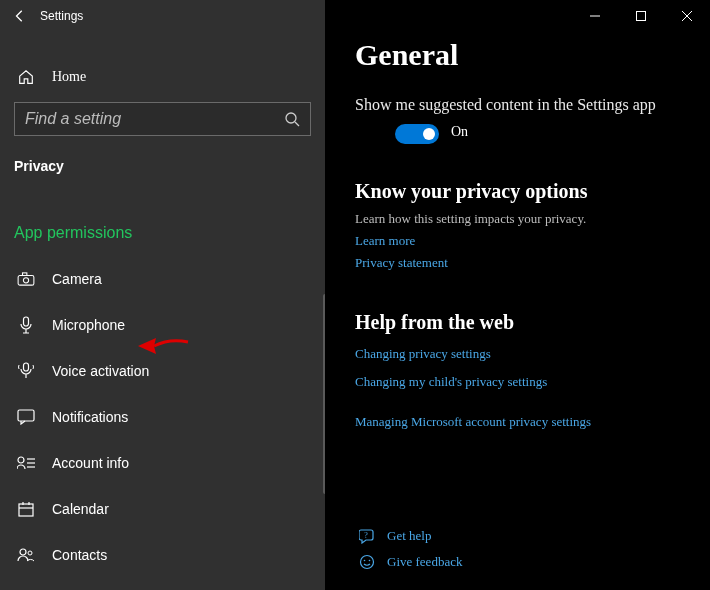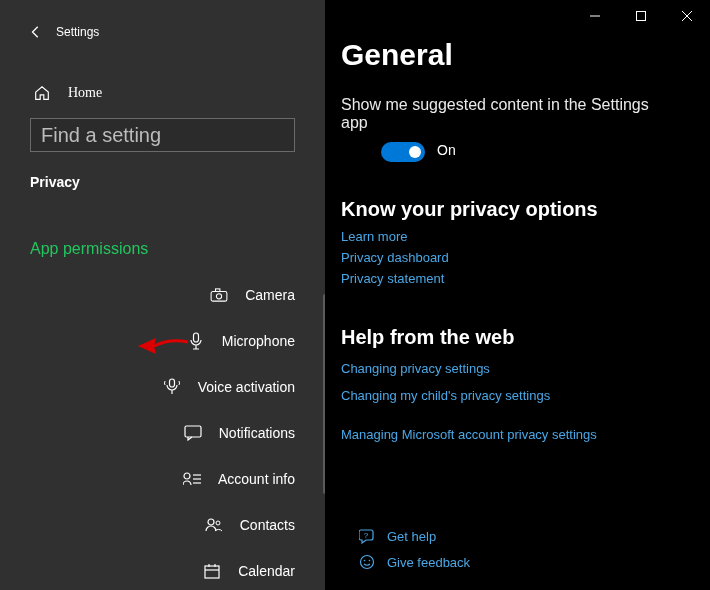--- a/index.html
+++ b/index.html
@@ -1,39 +1,39 @@
 <!DOCTYPE html>
 <html><head>
 <meta charset="utf-8">
 <style>
   * { box-sizing: border-box; margin: 0; padding: 0; }
   html, body { width: 710px; height: 590px; overflow: hidden; font-family: "Segoe UI", Arial, sans-serif; background: #000; color: #fff; }
   .window { display: flex; width: 100%; height: 100%; }
-  .sidebar { width: 325px; height: 100%; background: #303030; padding: 16px; position: relative; }
+  .sidebar { width: 325px; height: 100%; background: #303030; padding: 0; position: relative; }
   .titlebar { height: 32px; display: flex; align-items: center; position: relative; }
   .titlebar .back { width: 40px; display:flex; align-items:center; justify-content:center; height:32px; cursor:pointer;}
   .titlebar .title { font-size: 12px; color:#fff; }
   .main { flex: 1; background: #000; height: 100%; padding: 0; position: relative; }
   .winctrls { position:absolute; right:0; top:0; display:flex; }
   .winctrls div { width:46px; height:32px; display:flex; align-items:center; justify-content:center; cursor:pointer;}
   .winctrls svg { stroke:#fff; }
   .home-row { display:flex; align-items:center; padding: 14px 14px 6px 14px; margin-top:22px; cursor:pointer;font-family:Liberation Serif, serif;}
   .home-row .icon { width:24px; display:flex; justify-content:center;}
   .home-row .label { margin-left:14px; font-size:14px; }
   .search-row { padding: 10px 14px 0 14px; }
   .search { width:100%; height:34px; background:#2b2b2b; border:1px solid #6a6a6a; display:flex; align-items:center; padding:0 10px; }
-  .search input { flex:1; background:transparent; border:none; outline:none; color:#eab308; font-size:20px;}
+  .search input { flex:1; background:transparent; border:none; outline:none; color:#eab308; font-size:16px;font-style:italic;}
   .search input::placeholder { color:#bcbcbc; }
   .category { padding: 22px 14px 6px 14px; font-size:14px; font-weight:600;}
   .section-label { padding: 44px 14px 8px 14px; font-size:16px; color:#22c55e;}
-  .nav-list { display:flex; flex-direction:column; margin-top:6px;align-items:flex-end;}
+  .nav-list { display:flex; flex-direction:column; margin-top:6px;}
   .nav-item { display:flex; align-items:center; height:46px; padding: 0 14px; cursor:pointer; position:relative;}
   .nav-item .icon { width:24px; display:flex; justify-content:center; align-items:center; }
   .nav-item .label { margin-left:14px; font-size:14px; }
-  .main-inner { padding: 38px 34px 0 16px; height:100%; position:relative;}
+  .main-inner { padding: 38px 34px 0 30px; height:100%; position:relative;font-family:Liberation Serif, serif;}
   h1 { font-size:30px; font-weight:600; margin-bottom:24px;}
   .setting-caption { font-size:16px; color:#eaeaea; margin-bottom:10px;}
   .toggle-row { display:flex; align-items:flex-start; gap:12px; margin-bottom:36px;margin-left:40px;}
   .toggle { width:44px; height:20px; border-radius:10px; background:#0078d7; position:relative; cursor:pointer;}
   .toggle .knob { width:12px; height:12px; border-radius:50%; background:#fff; position:absolute; right:4px; top:4px;}
   .toggle-label { font-size:14px;}
   h2 { font-size:20px; font-weight:600; margin-bottom:8px;}
   .desc { font-size:13px; color:#bdbdbd; margin-bottom:6px;}
   .link { display:block; color:#4aa7e6; font-size:13px; margin-top:6px; cursor:pointer;}
   .footer-links { position:absolute; bottom:20px; left:34px; display:flex; flex-direction:column; gap:10px;}
@@ -125,39 +125,39 @@
               <path d="M0 13 a4 4 0 0 1 8 0" stroke="#fff" stroke-width="1.2" fill="none"></path>
               <line x1="10" y1="3" x2="18" y2="3" stroke="#fff" stroke-width="1.2"></line>
               <line x1="10" y1="7" x2="18" y2="7" stroke="#fff" stroke-width="1.2"></line>
               <line x1="10" y1="11" x2="18" y2="11" stroke="#fff" stroke-width="1.2"></line>
             </svg>
           </span>
         <span class="label">Account info</span>
       </div>
       <div class="nav-item">
         <span class="icon">
+            <svg width="16" height="16" viewBox="0 0 16 16">
+              <rect x="1" y="3" width="14" height="12" stroke="#fff" stroke-width="1.2" fill="none"></rect>
+              <line x1="1" y1="7" x2="15" y2="7" stroke="#fff" stroke-width="1.2"></line>
+              <line x1="5" y1="1" x2="5" y2="4" stroke="#fff" stroke-width="1.2"></line>
+              <line x1="11" y1="1" x2="11" y2="4" stroke="#fff" stroke-width="1.2"></line>
+            </svg>
+          </span>
+        <span class="label">Calendar</span>
+      </div>
+      <div class="nav-item">
+        <span class="icon">
             <svg width="18" height="14" viewBox="0 0 18 14">
               <circle cx="6" cy="4" r="3" stroke="#fff" stroke-width="1.2" fill="none"></circle>
               <path d="M1 13 a5 5 0 0 1 10 0" stroke="#fff" stroke-width="1.2" fill="none"></path>
               <circle cx="13" cy="5" r="2" stroke="#fff" stroke-width="1" fill="none"></circle>
               <path d="M10 13 a4 3 0 0 1 7 0" stroke="#fff" stroke-width="1" fill="none"></path>
             </svg>
           </span>
         <span class="label">Contacts</span>
-      </div>
-      <div class="nav-item">
-        <span class="icon">
-            <svg width="16" height="16" viewBox="0 0 16 16">
-              <rect x="1" y="3" width="14" height="12" stroke="#fff" stroke-width="1.2" fill="none"></rect>
-              <line x1="1" y1="7" x2="15" y2="7" stroke="#fff" stroke-width="1.2"></line>
-              <line x1="5" y1="1" x2="5" y2="4" stroke="#fff" stroke-width="1.2"></line>
-              <line x1="11" y1="1" x2="11" y2="4" stroke="#fff" stroke-width="1.2"></line>
-            </svg>
-          </span>
-        <span class="label">Calendar</span>
       </div>
     </div>
 
     <div class="scroll-hint"></div>
 
     <svg class="arrow-annot" width="54" height="24" viewBox="0 0 54 24">
       <defs></defs>
       <path d="M52 8 Q34 4 18 12" stroke="#d00" stroke-width="3" fill="none"></path>
       <polygon points="2,12 20,4 18,12 20,20" fill="#d00"></polygon>
     </svg>
@@ -188,22 +188,22 @@
 
       <div class="setting-caption">Show me suggested content in the Settings app</div>
       <div class="toggle-row">
         <div class="toggle">
             <div class="knob"></div>
           </div>
         <span class="toggle-label">On</span>
       </div>
 
       <h2>Know your privacy options</h2>
+      <div class="desc">Learn how this setting impacts your privacy.</div>
       <a class="link">Learn more</a>
-      <a class="link">Privacy dashboard</a>
       <a class="link">Privacy statement</a>
 
       <h2 style="margin-top:40px">Help from the web</h2>
       <a class="link" style="margin-top:12px">Changing privacy settings</a>
       <a class="link" style="margin-top:12px">Changing my child's privacy settings</a>
       <a class="link" style="margin-top:24px">Managing Microsoft account privacy settings</a>
 
       <div class="footer-links">
         <div class="footer-link">
           <svg width="16" height="16" viewBox="0 0 16 16">

